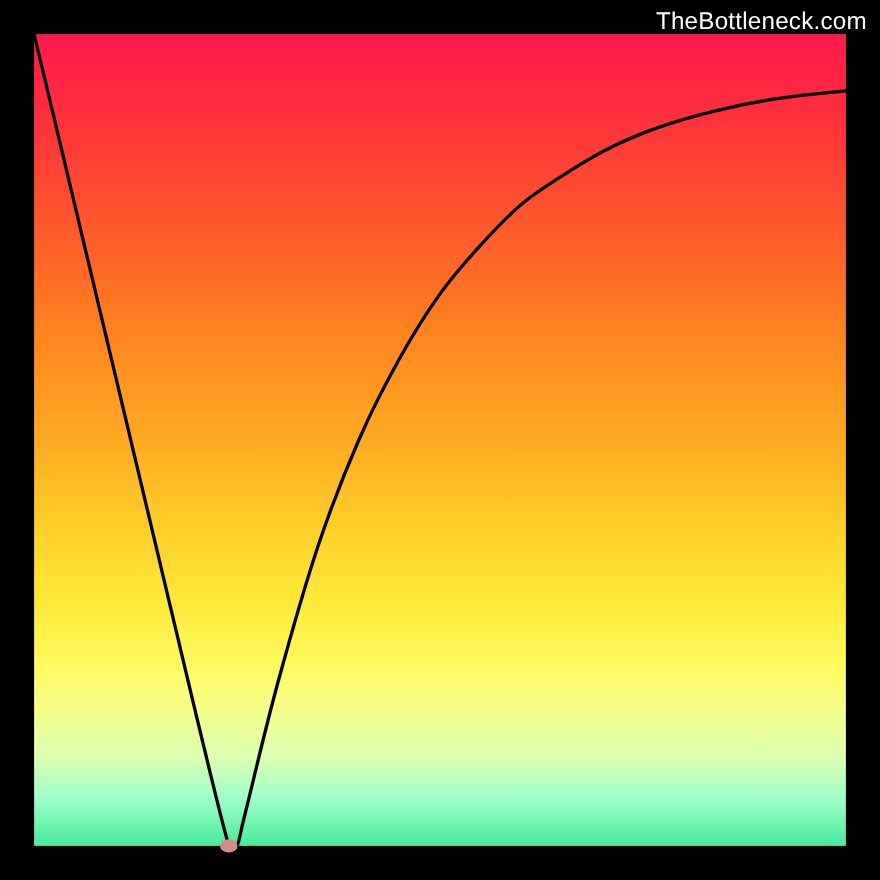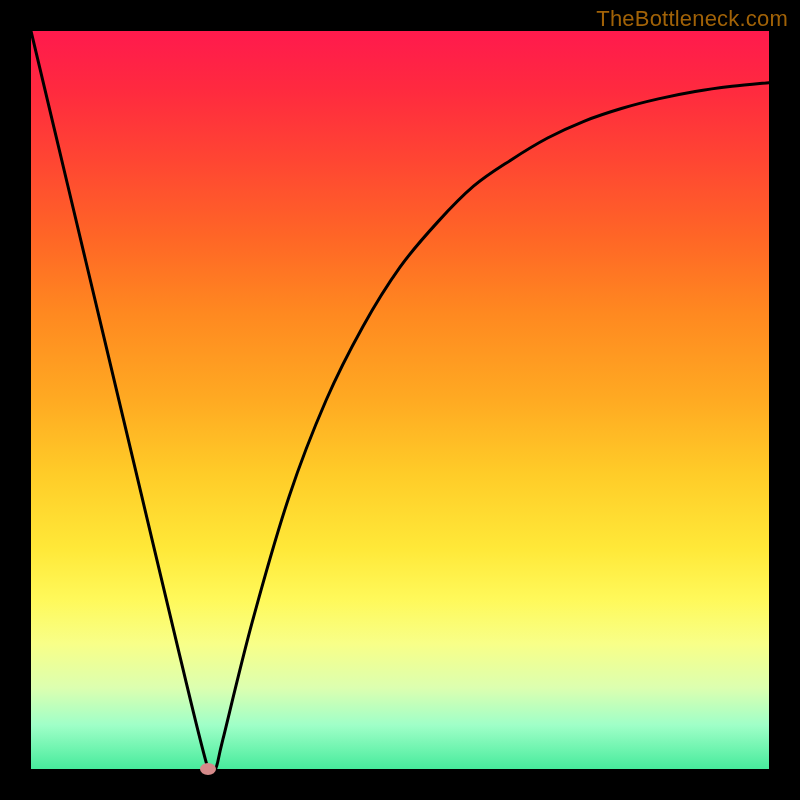--- a/index.html
+++ b/index.html
@@ -36,21 +36,21 @@
       #f8ff88 83%,
       #dcffb0 89%,
       #a0ffc8 94%,
       #47eb9c 100%
     );
   }
   .watermark {
     position: absolute;
     top: 6px;
     right: 12px;
-    color: #a16207;
+    color: #ffffff;
     font-size: 22px;
     font-weight: 500;
     letter-spacing: 0.2px;
     z-index: 5;
   }
   svg.curve {
     position: absolute;
     left: 0;
     top: 0;
     width: 738px;

